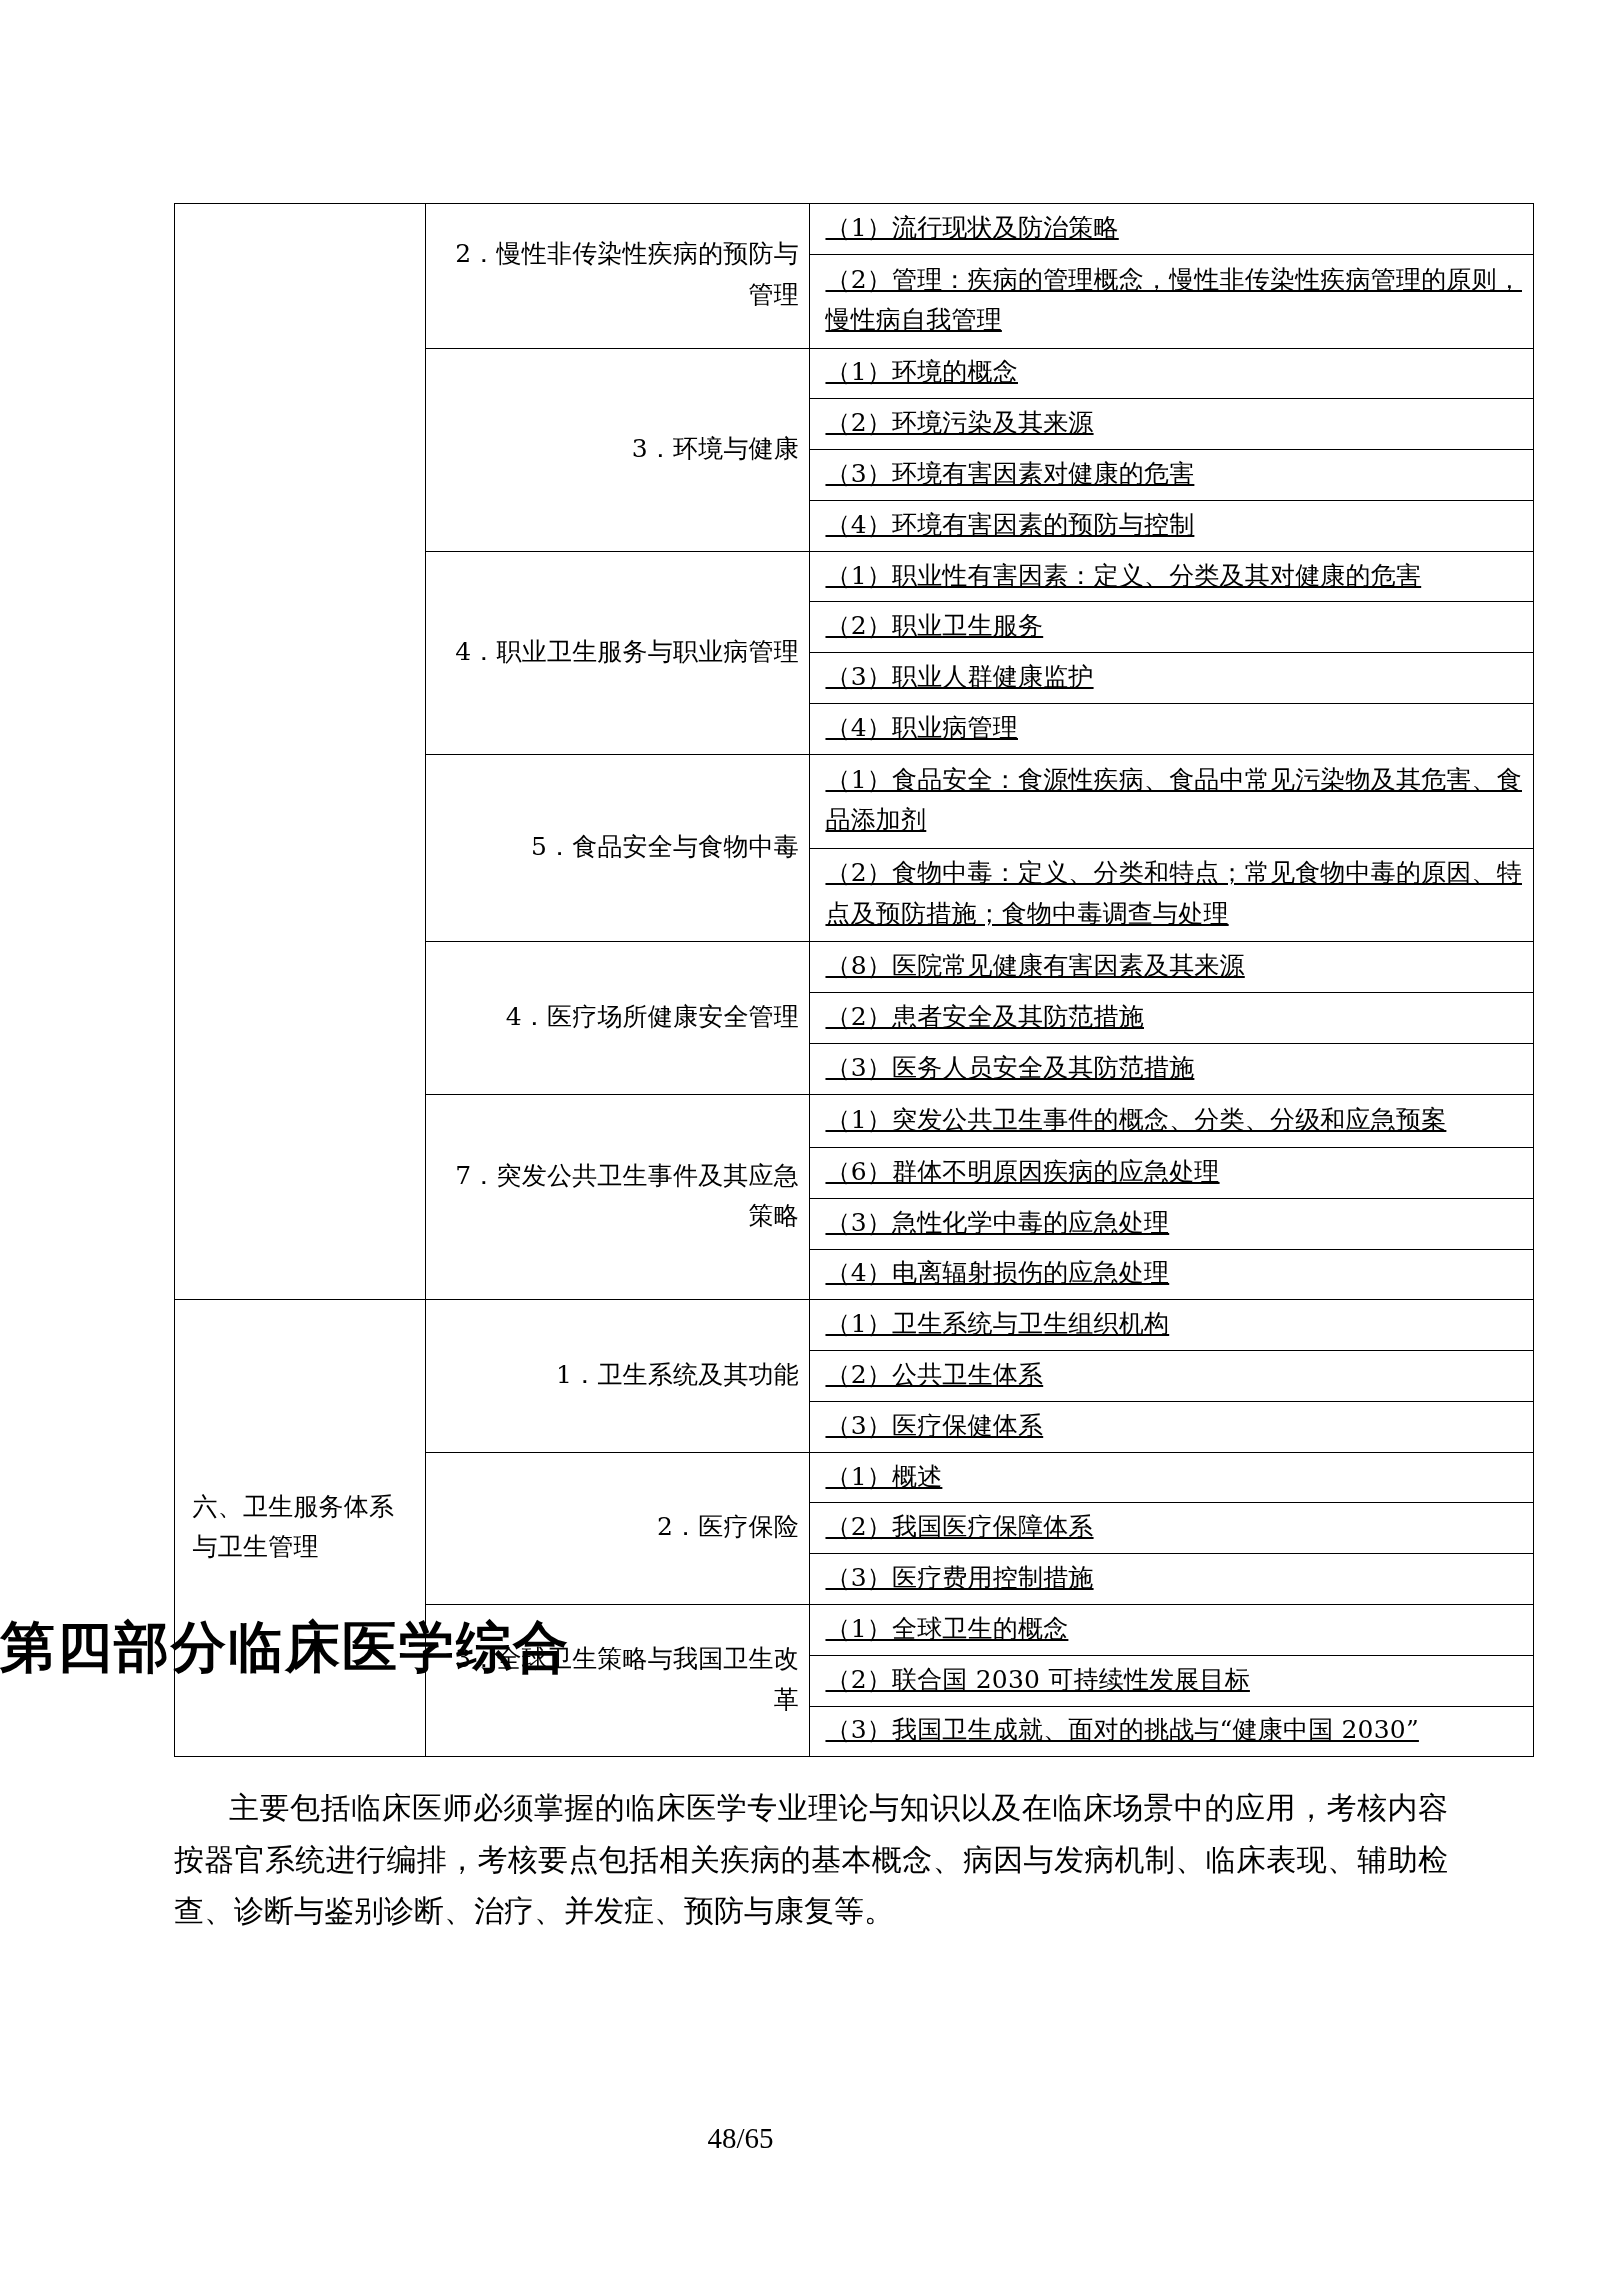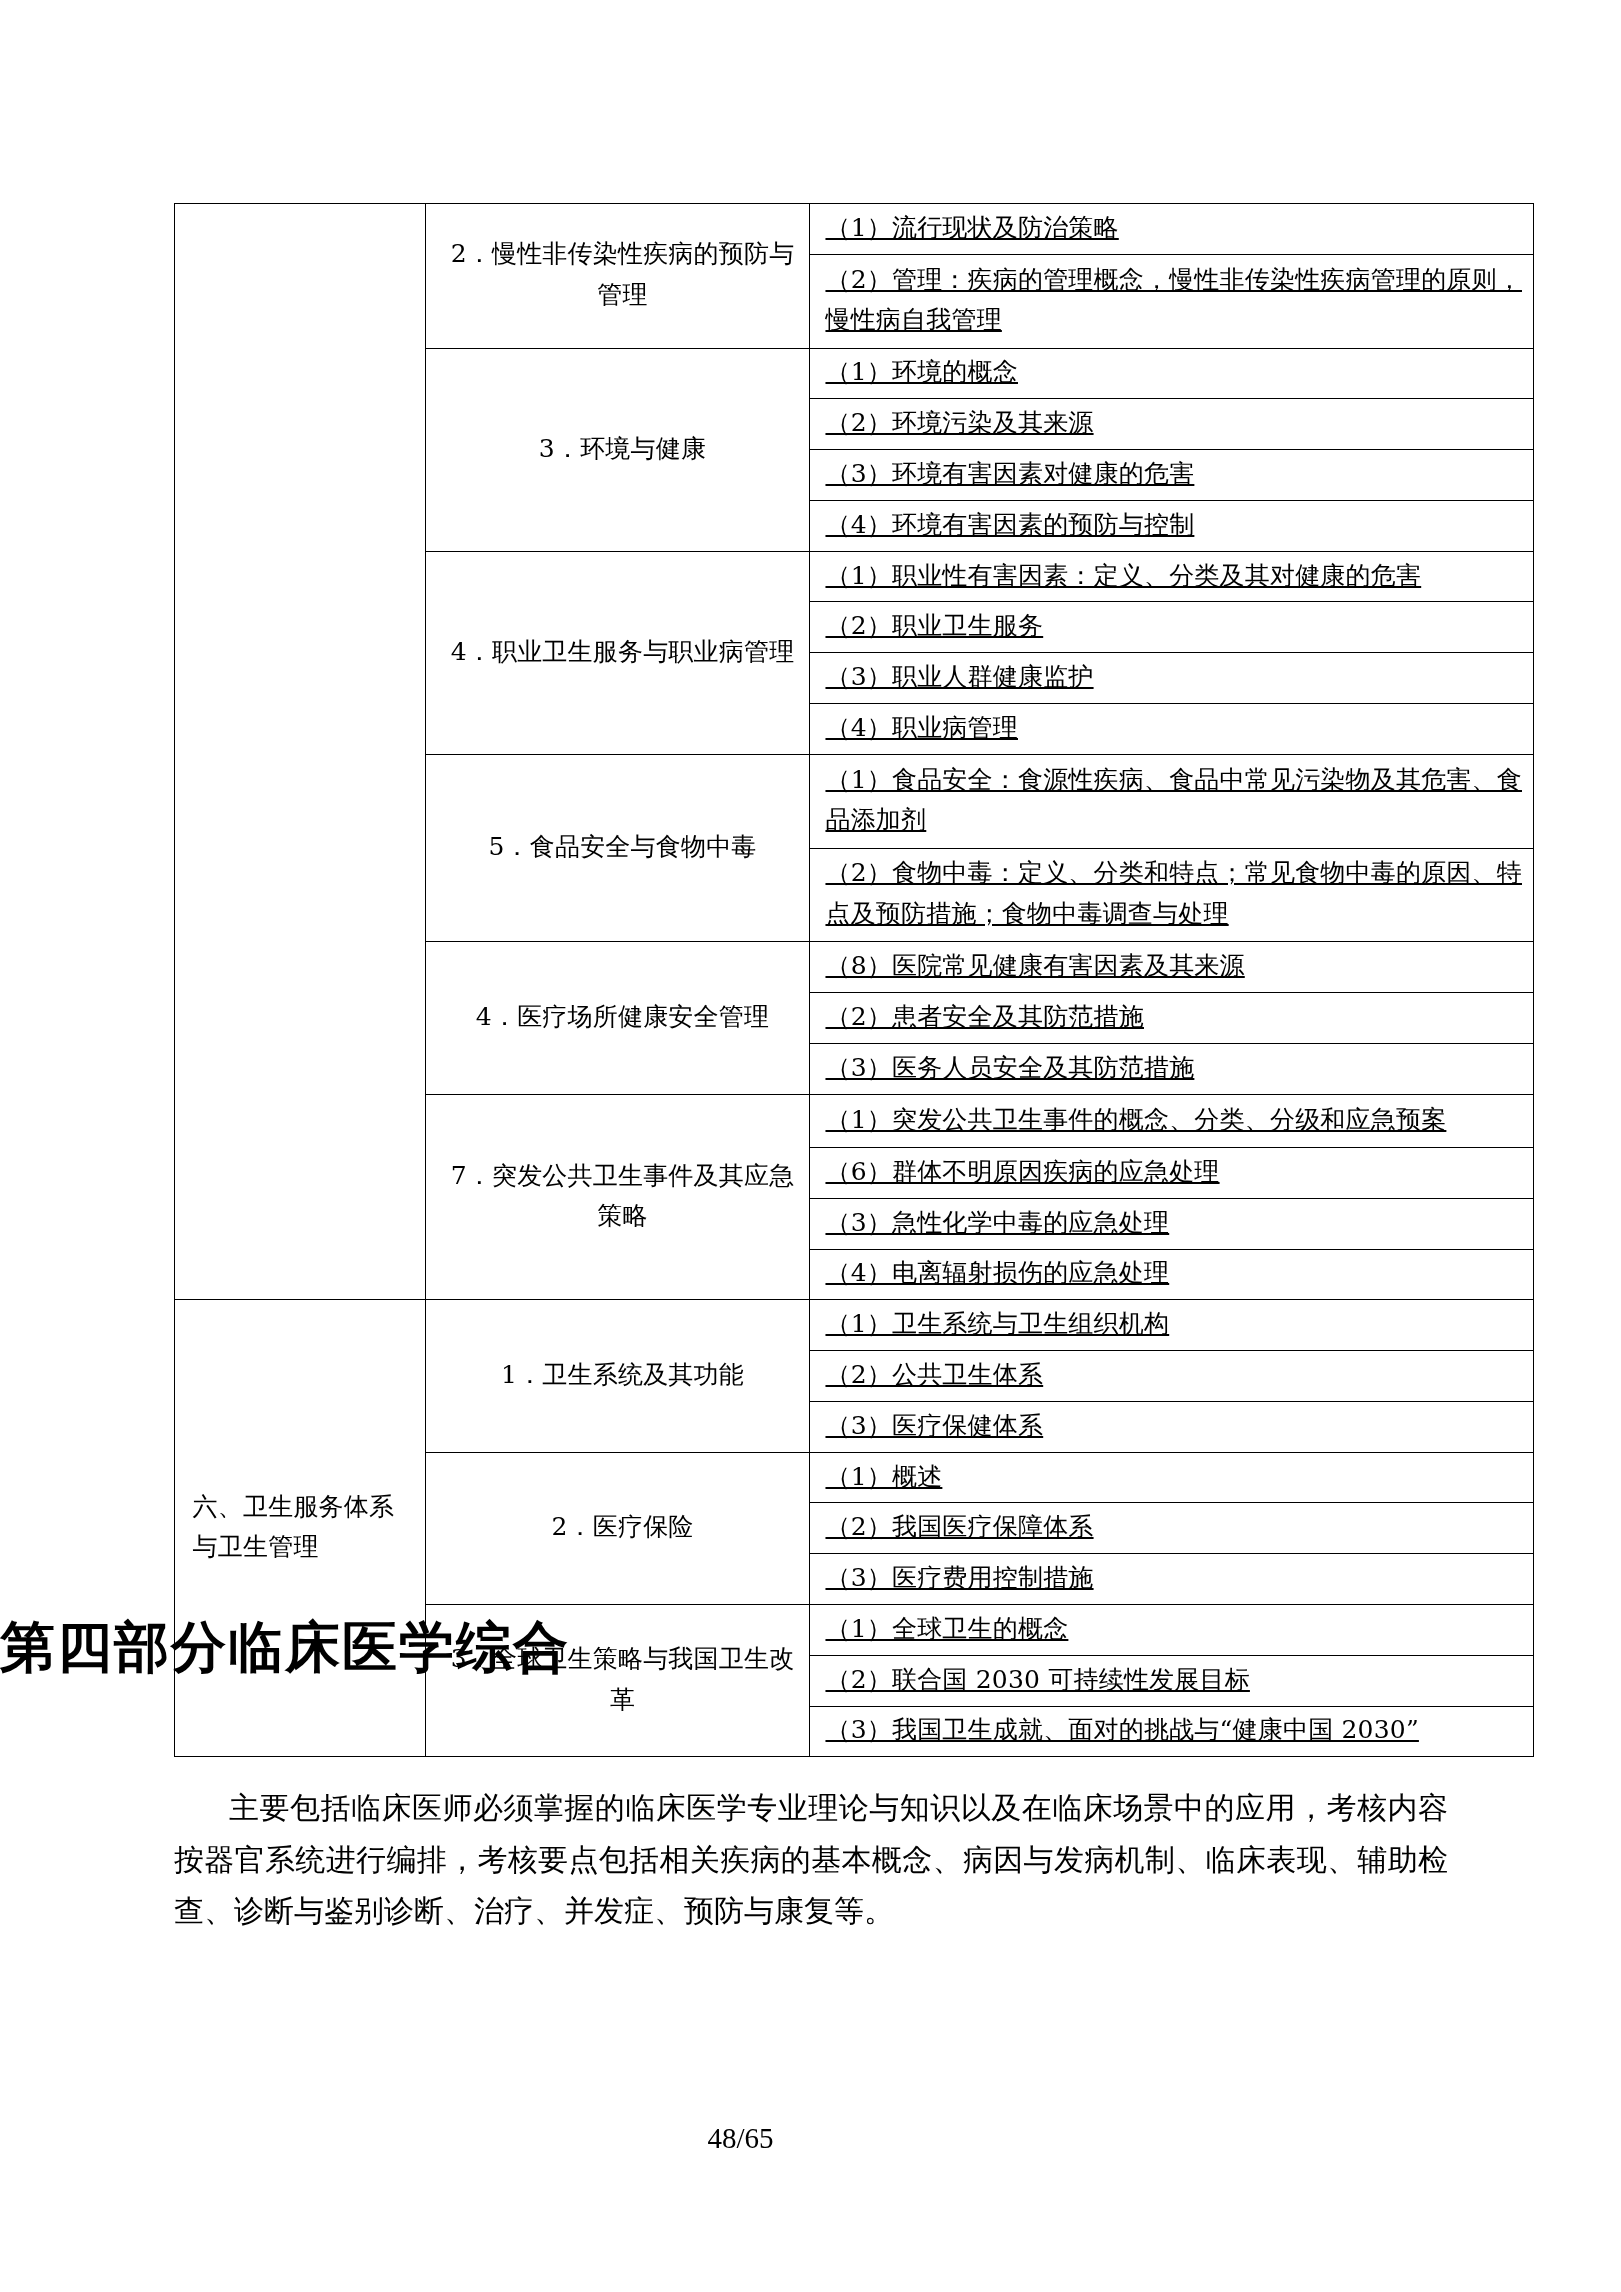--- a/index.html
+++ b/index.html
@@ -41,21 +41,21 @@
     font-family: "DejaVu Serif", "Liberation Serif", serif;
     letter-spacing: 0.2px;
   }
   td.unit-cell {
     width: 223px;
     text-align: left;
     padding-left: 17.6px;
   }
   td.detail-cell {
     width: 353px;
-    text-align: center;
+    text-align: right;
     padding-left: 19.6px;
   }
   td.point-cell {
     width: 698px;
     text-align: left;
     padding-left: 15.7px;
     text-decoration: underline;
   }
   td.tall { line-height: 1.62; }
 

